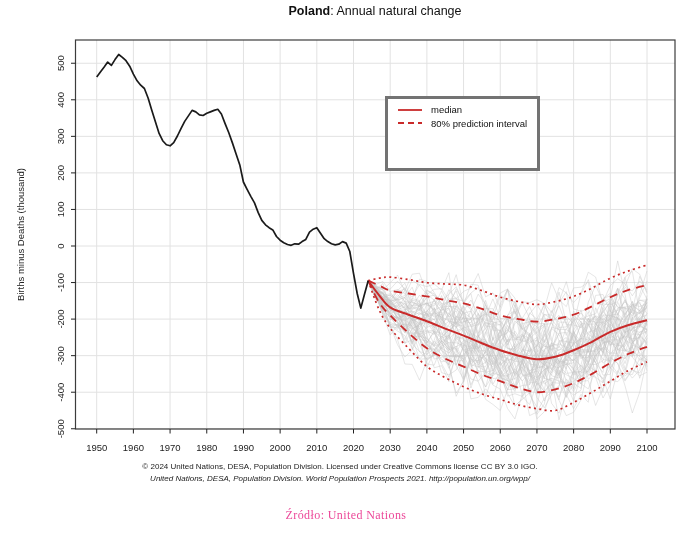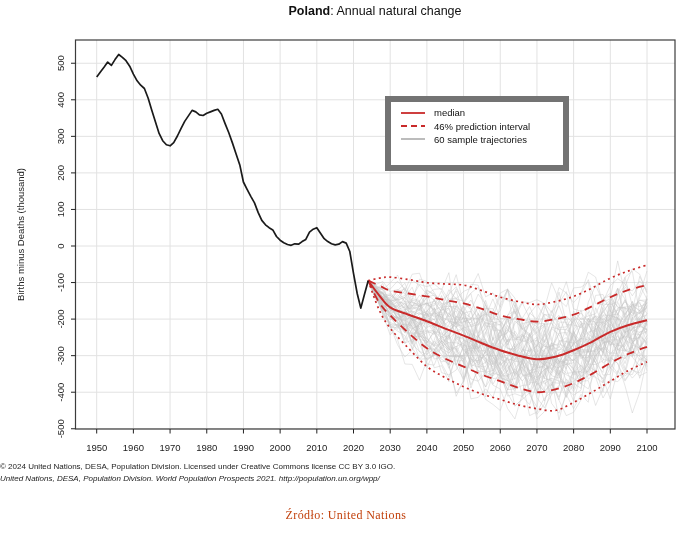--- a/index.html
+++ b/index.html
@@ -3,32 +3,32 @@
 <meta charset="utf-8">
 <style>
   html,body{margin:0;padding:0;background:#ffffff;}
   #stage{position:relative;width:692px;height:538px;background:#fff;overflow:hidden;
          font-family:"Liberation Sans",sans-serif;}
   #chart-title{position:absolute;left:58px;right:0;top:4px;text-align:center;
                font-size:12.5px;color:#111;}
   #chart-title b{font-weight:bold;}
   #plot-svg{position:absolute;left:0;top:0;}
   svg text{font-family:"Liberation Sans",sans-serif;fill:#222;}
-  .legend{position:absolute;left:385px;top:96px;width:184px;height:75px;
-          background:#fff;border:6px solid #737373;overflow:hidden;
+  .legend{position:absolute;left:385px;top:96px;width:155px;height:75px;
+          background:#fff;border:3px solid #737373;overflow:hidden;
           padding-top:4px;box-sizing:border-box;}
   .legend-row{display:flex;align-items:center;height:13.4px;padding-left:9px;white-space:nowrap;}
   .legend-key{flex:0 0 26px;margin-right:8px;}
   .legend-label{font-size:9.5px;color:#111;white-space:nowrap;overflow:hidden;max-width:110px;}
-  .footer-line{position:absolute;left:0;right:12px;color:#222;}
+  .footer-line{position:absolute;left:0;right:12px;text-align:center;color:#222;}
   #footer-1{top:462px;font-size:8px;}
   #footer-2{top:474px;font-size:8px;font-style:italic;}
   #caption{position:absolute;left:0;right:0;top:508px;text-align:center;
            font-family:"Liberation Serif","DejaVu Serif",serif;
-           font-size:12px;color:#c2410c;letter-spacing:0.4px;}
+           font-size:12px;color:#ec4899;letter-spacing:0.4px;}
 </style>
 </head>
 <body>
 
 <div id="stage">
 
   <div id="chart-title"><b>Poland</b><span>: Annual natural change</span></div>
 
   <svg id="plot-svg" width="692" height="460" viewBox="0 0 692 460">
       <line x1="96.7" y1="40" x2="96.7" y2="429" stroke="#e2e2e2" stroke-width="1"></line>
@@ -186,26 +186,20 @@
     <div class="legend-row">
       <svg class="legend-key" width="26" height="8">
           <line x1="1" y1="4" x2="25" y2="4" stroke="#c92a2a" stroke-width="1.8"></line>
         </svg>
       <span class="legend-label">median</span>
     </div>
     <div class="legend-row">
       <svg class="legend-key" width="26" height="8">
           <line x1="1" y1="4" x2="25" y2="4" stroke="#c92a2a" stroke-width="1.8" stroke-dasharray="6,4"></line>
         </svg>
-      <span class="legend-label">46% prediction interval</span>
-    </div>
-    <div class="legend-row">
-      <svg class="legend-key" width="26" height="8">
-          <line x1="1" y1="4" x2="25" y2="4" stroke="#b5b5b5" stroke-width="1.8"></line>
-        </svg>
-      <span class="legend-label">60 sample trajectories</span>
+      <span class="legend-label">80% prediction interval</span>
     </div>
   </div>
 
   <div id="footer-1" class="footer-line">© 2024 United Nations, DESA, Population Division. Licensed under Creative Commons license CC BY 3.0 IGO.</div>
   <div id="footer-2" class="footer-line">United Nations, DESA, Population Division. World Population Prospects 2021. http://population.un.org/wpp/</div>
   <div id="caption">Źródło: United Nations</div>
 </div>
 
 </body></html>

